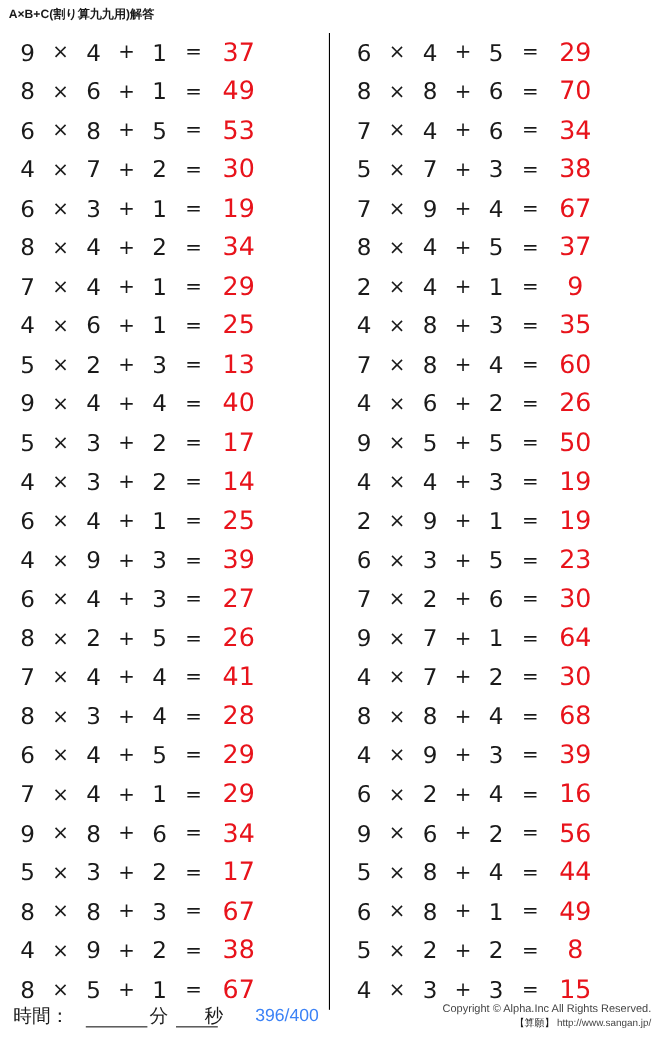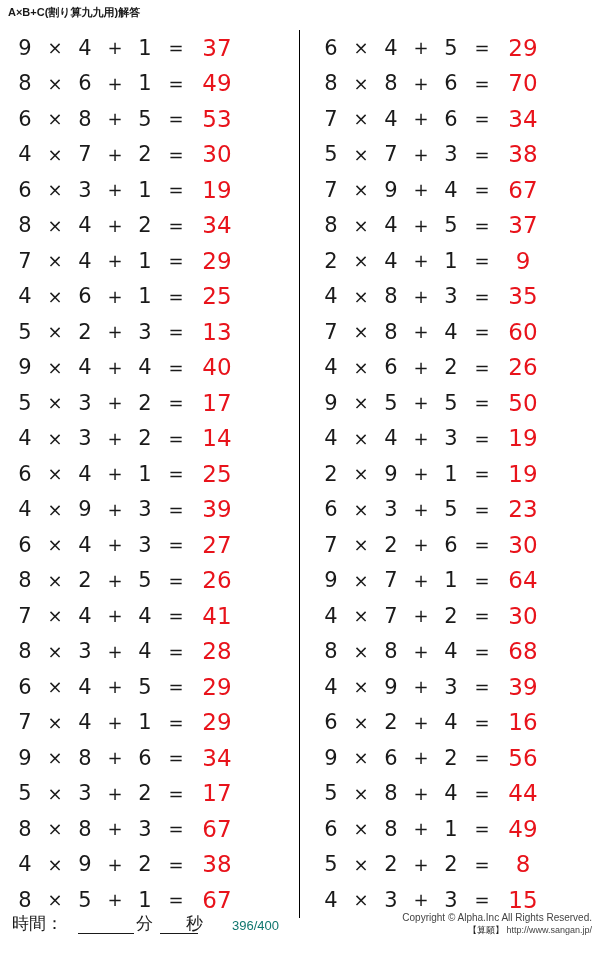--- a/index.html
+++ b/index.html
@@ -115,22 +115,22 @@
   .time-byou {
     position: absolute;
     left: 186px;
     bottom: 22px;
     font-size: 17px;
   }
   .page-count {
     position: absolute;
     left: 232px;
     bottom: 24px;
-    font-size: 13px;
-    color: #0f766e;
+    font-size: 16px;
+    color: #3b82f6;
   }
   .copyright {
     position: absolute;
     right: 8px;
     bottom: 34px;
     font-size: 10px;
     color: #444444;
     text-align: center;
     white-space: nowrap;
   }

